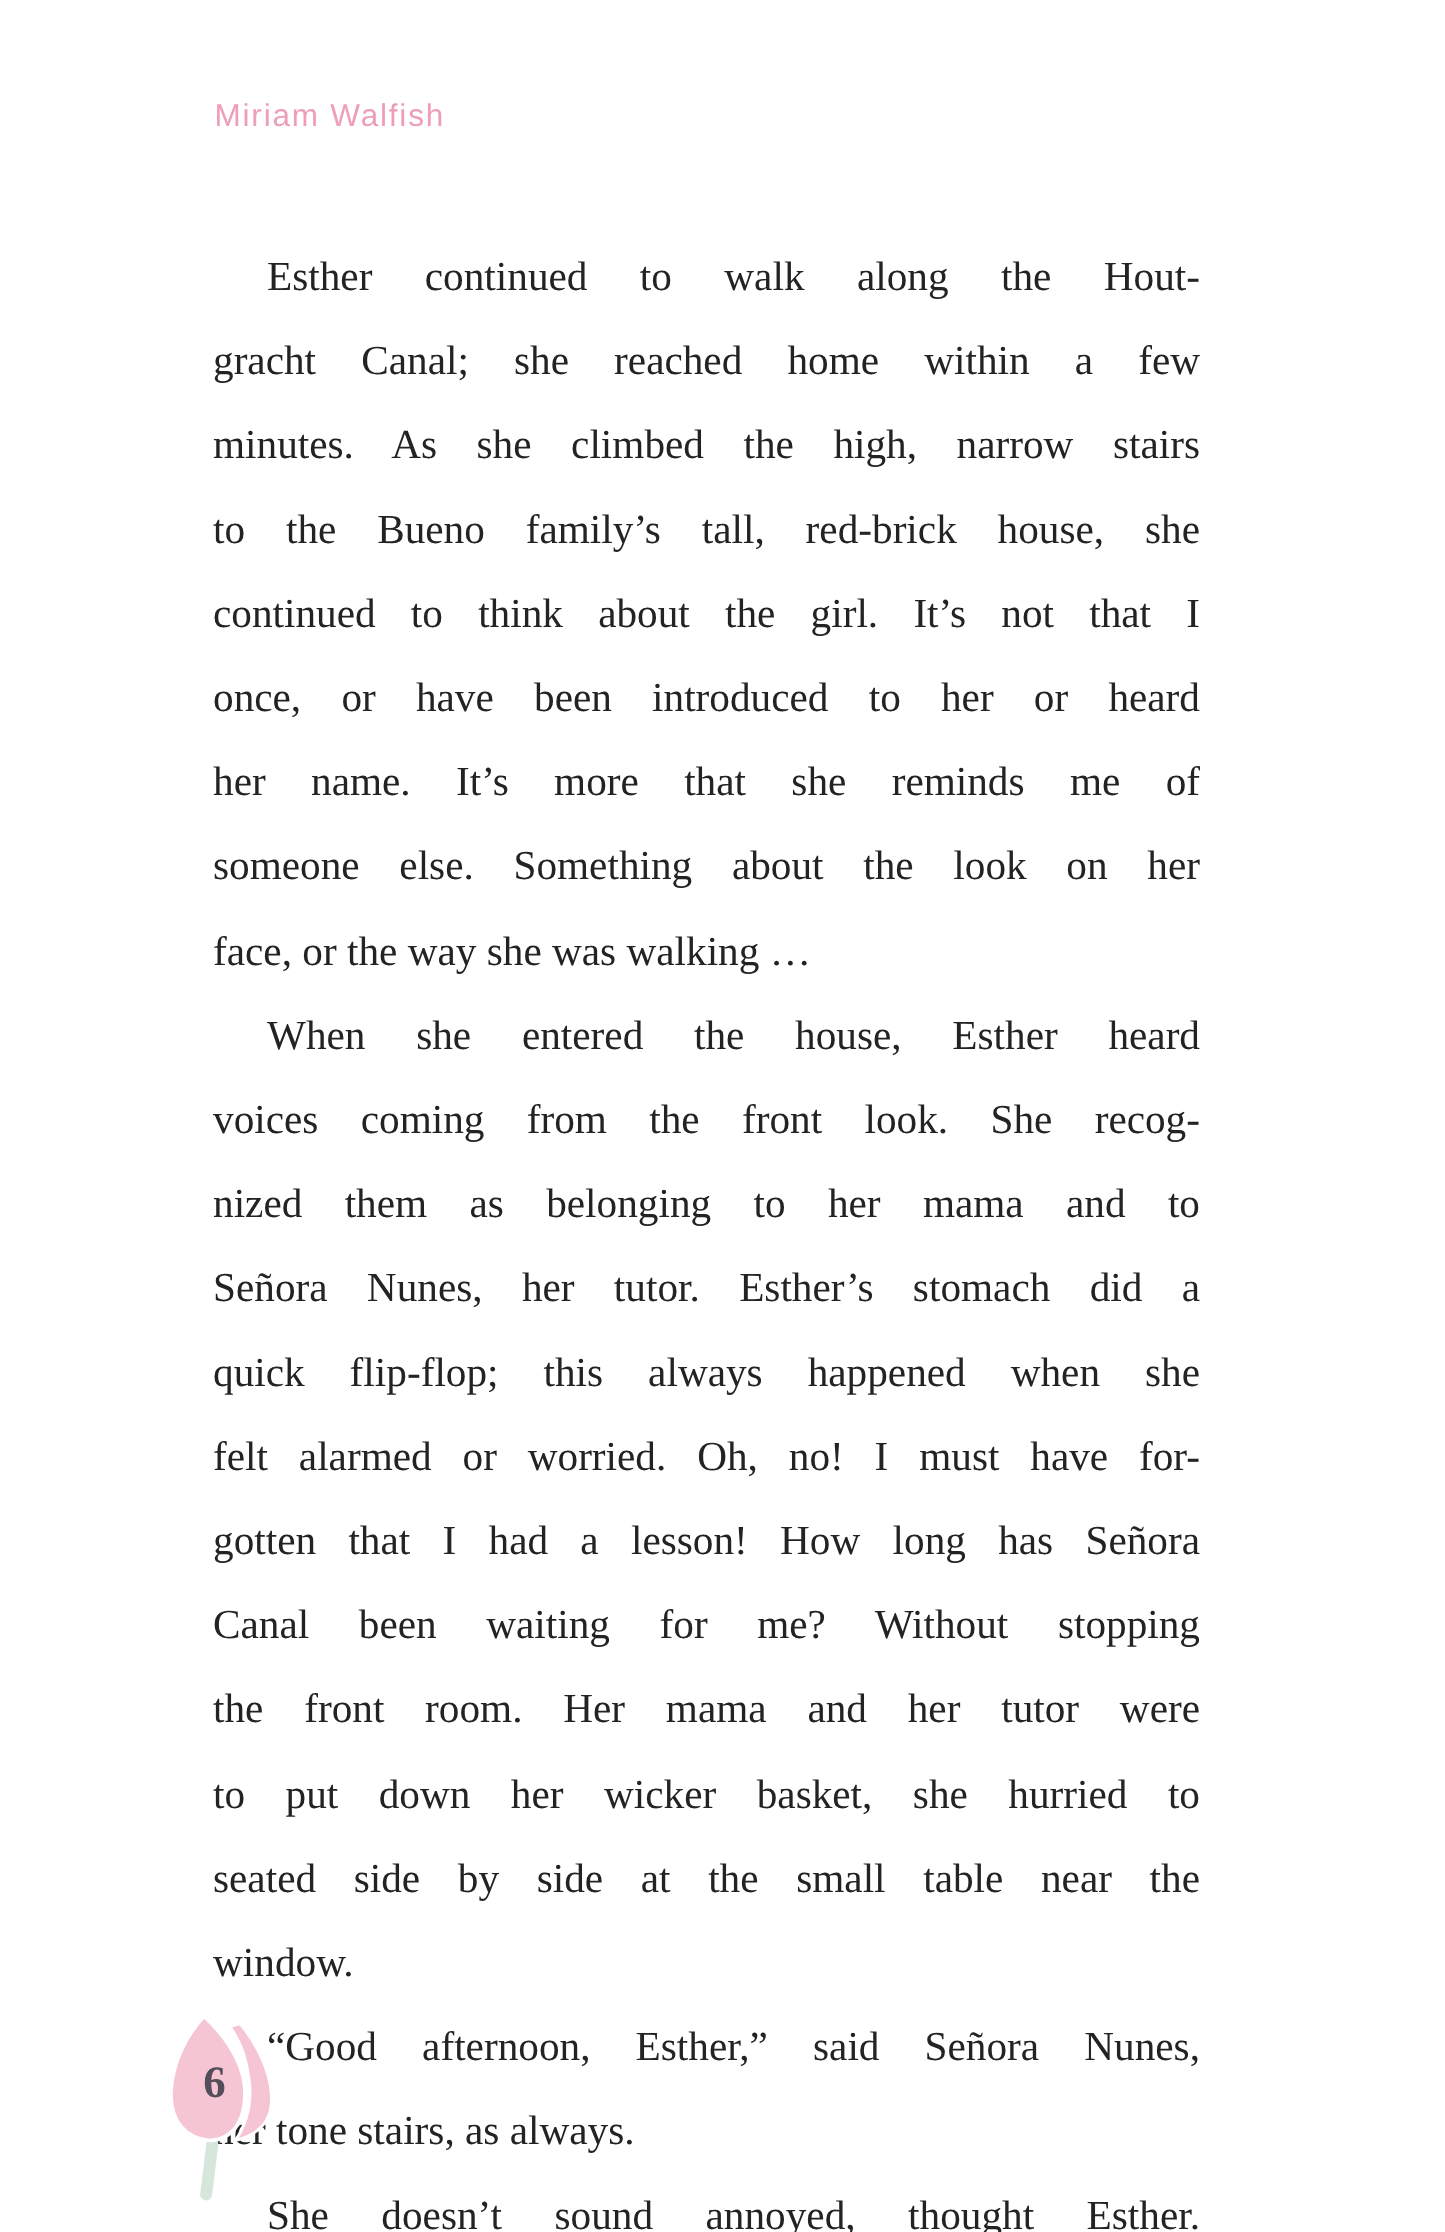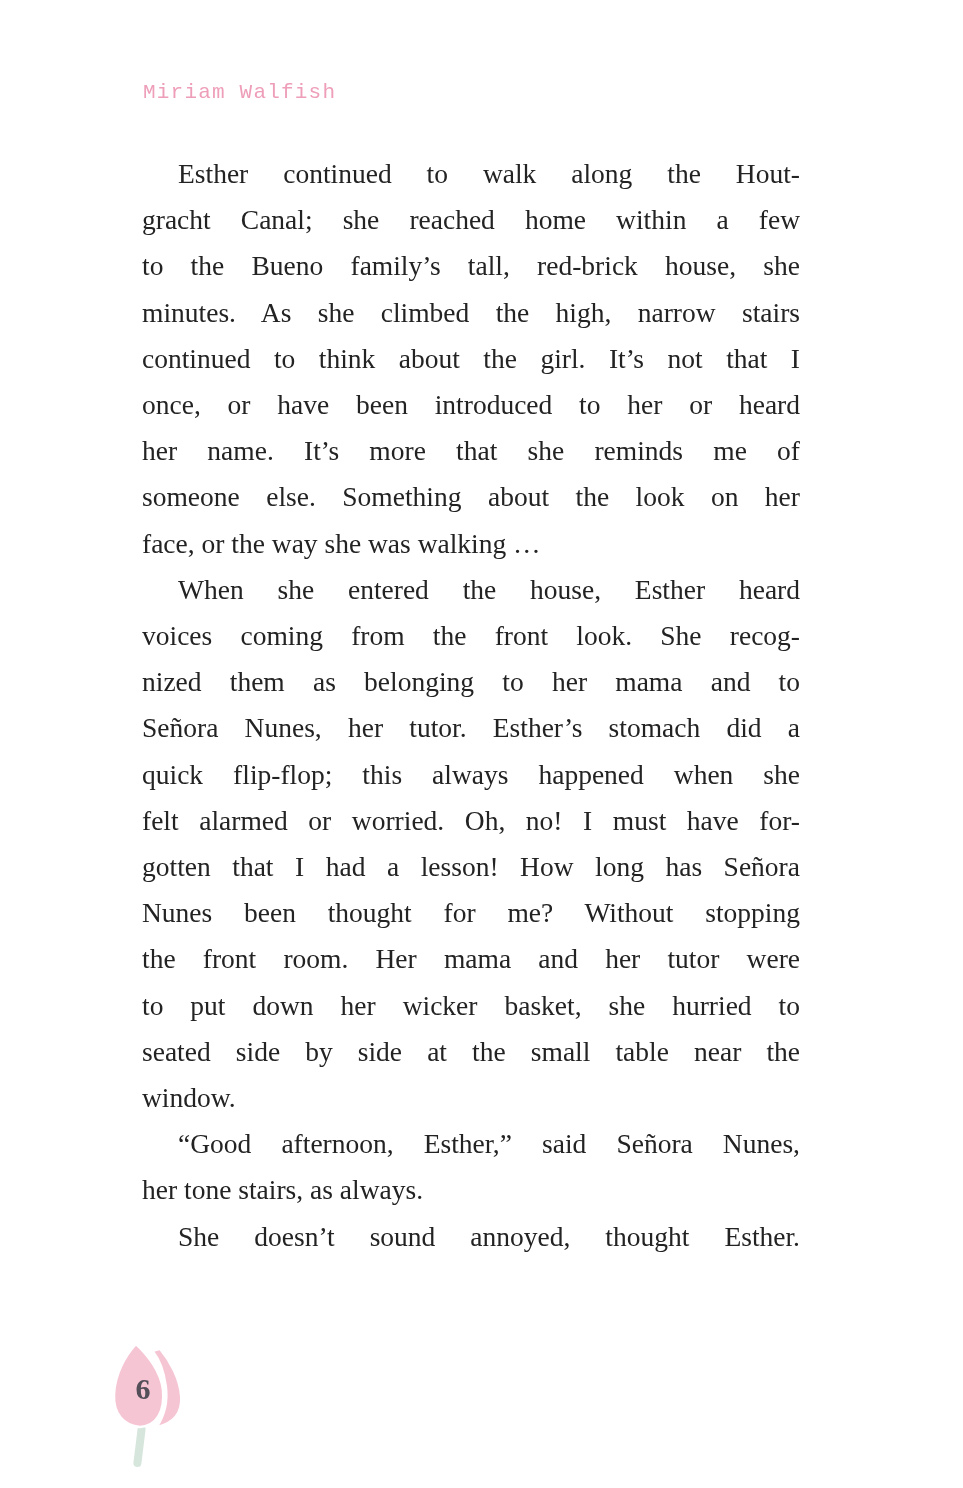--- a/index.html
+++ b/index.html
@@ -12,40 +12,41 @@
     font-family: "Liberation Serif", serif;
   }
   .page {
     position: absolute;
     inset: 0;
     background: #ffffff;
   }
   .running-head {
     position: absolute;
     left: 143px;
-    top: 81px;
-    font-family: Liberation Mono, monospace;
+    top: 66px;
+    font-family: Liberation Sans, sans-serif;
     font-size: 21px;
     letter-spacing: 1.2px;
     color: #ee9eb9;
     font-weight: 400;
   }
   .text-block {
     position: absolute;
     left: 142px;
     top: 151px;
     width: 658px;
     font-size: 27.5px;
     line-height: 46.2px;
     color: #232323;
     font-family: "Liberation Serif", serif;
   }
   .line {
     text-align: justify;
     text-align-last: justify;
+    margin-top: 10px;
   }
   .line.noforce {
     text-align-last: left;
   }
   .line.indent {
     text-indent: 36px;
   }
   .italic {
   }
   .tulip-ornament {
@@ -75,35 +76,35 @@
 </head>
 <body>
 
 <div class="page">
 
   <div class="running-head">Miriam Walfish</div>
 
   <div class="text-block">
       <div class="line indent"><span>Esther continued to walk along the Hout-</span></div>
       <div class="line"><span>gracht Canal; she reached home within a few</span></div>
+      <div class="line"><span>minutes. As she climbed the high, narrow stairs</span></div>
       <div class="line"><span>to the Bueno family’s tall, red-brick house, she</span></div>
-      <div class="line"><span>minutes. As she climbed the high, narrow stairs</span></div>
       <div class="line"><span>continued to think about the girl. </span><span class="italic">It’s not that I</span></div>
       <div class="line"><span class="italic">once, or have been introduced to her or heard</span></div>
       <div class="line"><span class="italic">her name. It’s more that she reminds me of</span></div>
       <div class="line"><span class="italic">someone else. Something about the look on her</span></div>
       <div class="line noforce"><span class="italic">face, or the way she was walking …</span></div>
       <div class="line indent"><span>When she entered the house, Esther heard</span></div>
       <div class="line"><span>voices coming from the front look. She recog-</span></div>
       <div class="line"><span>nized them as belonging to her mama and to</span></div>
       <div class="line"><span>Señora Nunes, her tutor. Esther’s stomach did a</span></div>
       <div class="line"><span>quick flip-flop; this always happened when she</span></div>
       <div class="line"><span>felt alarmed or worried. </span><span class="italic">Oh, no! I must have for-</span></div>
       <div class="line"><span class="italic">gotten that I had a lesson! How long has Señora</span></div>
-      <div class="line"><span class="italic">Nunes been thought for me?</span><span> Without stopping</span></div>
+      <div class="line"><span class="italic">Canal been waiting for me?</span><span> Without stopping</span></div>
       <div class="line"><span>the front room. Her mama and her tutor were</span></div>
       <div class="line"><span>to put down her wicker basket, she hurried to</span></div>
       <div class="line"><span>seated side by side at the small table near the</span></div>
       <div class="line noforce"><span>window.</span></div>
       <div class="line indent"><span>“Good afternoon, Esther,” said Señora Nunes,</span></div>
       <div class="line noforce"><span>her tone stairs, as always.</span></div>
       <div class="line indent"><span class="italic">She doesn’t sound annoyed</span><span>, thought Esther.</span></div>
     </div>
 
   <div class="tulip-ornament">

